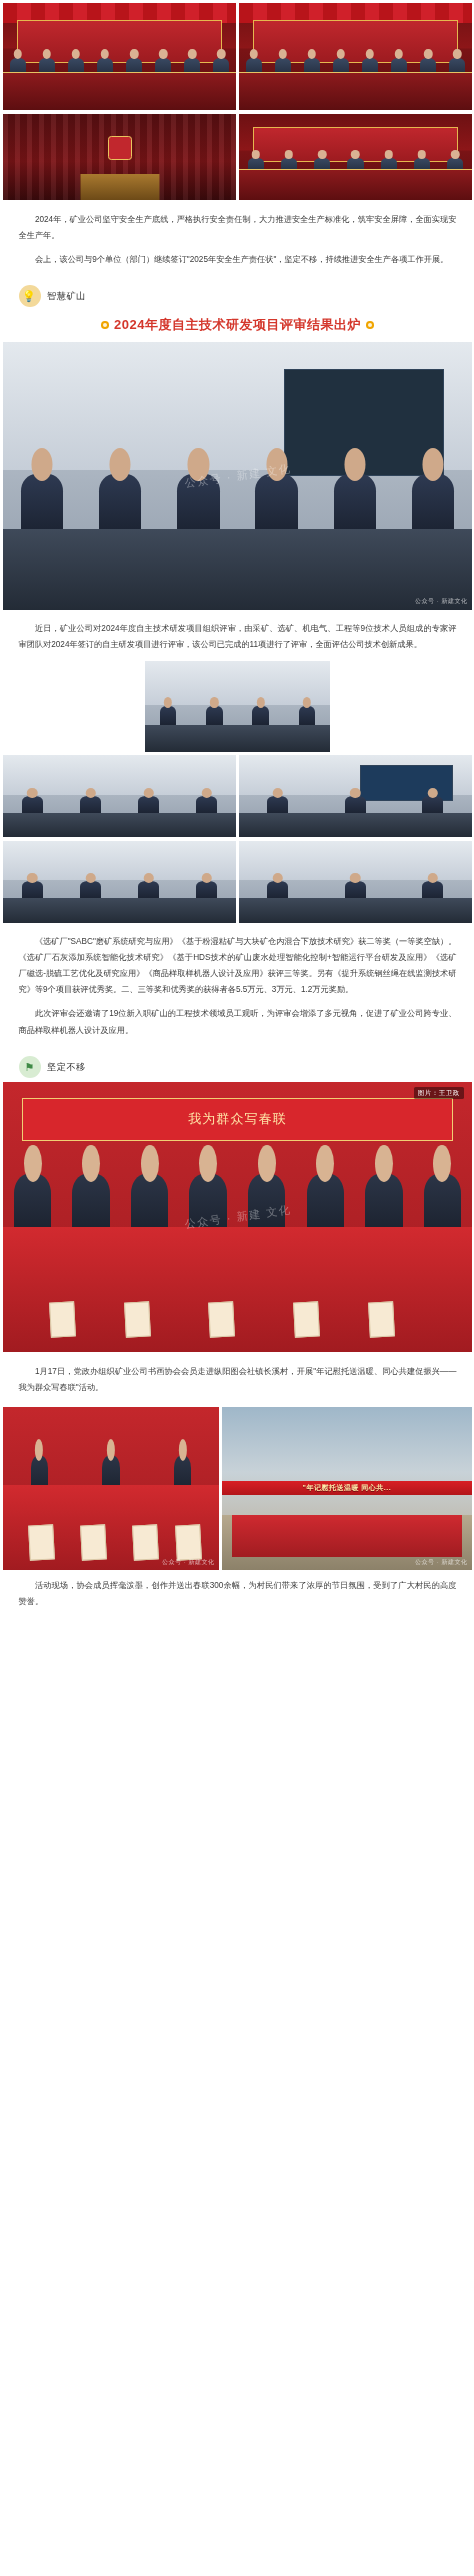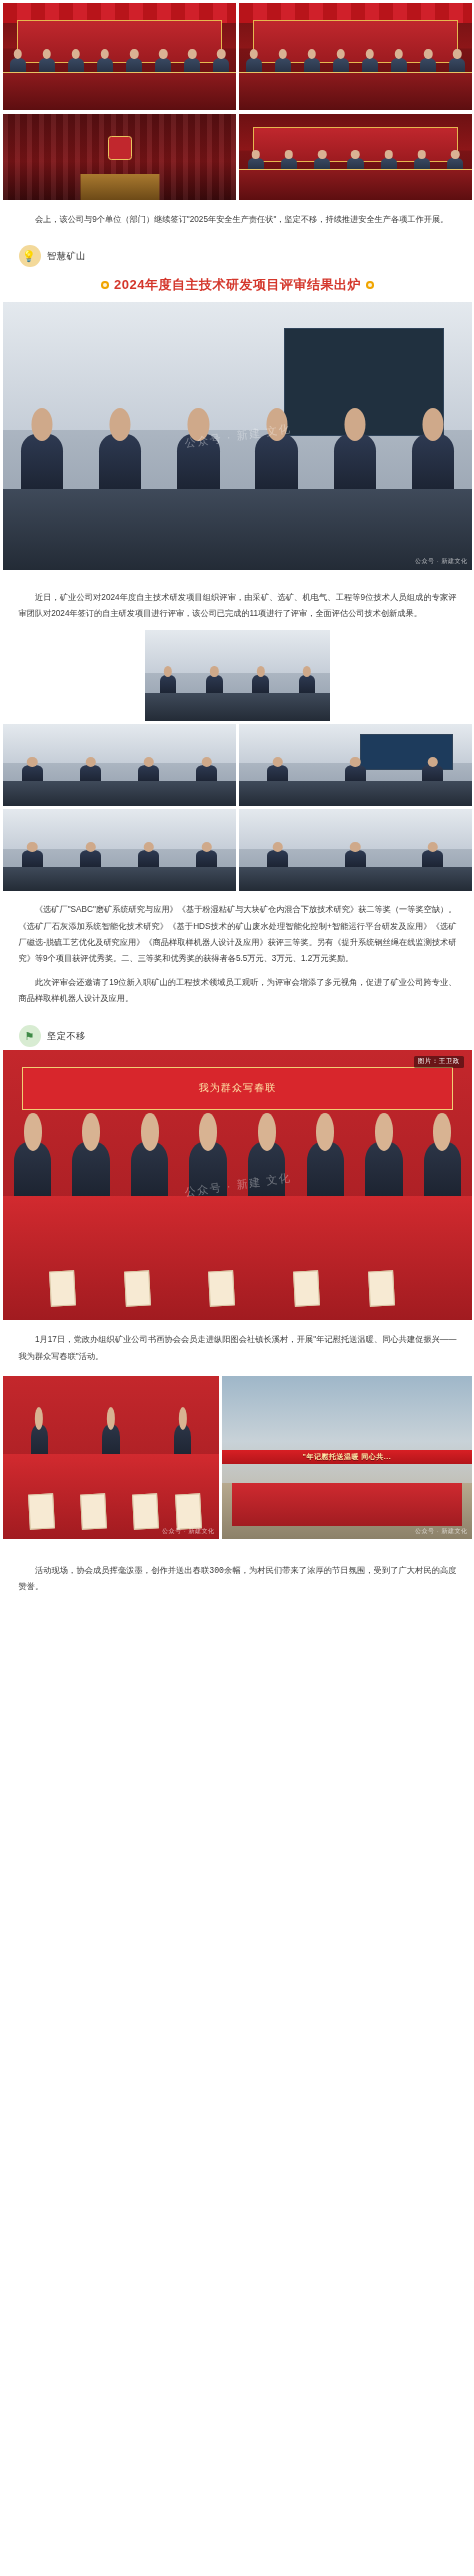--- a/index.html
+++ b/index.html
@@ -333,20 +333,21 @@
           <div class="p"></div>
         <div class="p"></div>
           <div class="p"></div>
           <div class="p"></div>
       </div>
       <div class="table"></div>
     </div>
   </div>
 
   <div class="body-text" style="padding-top:12px;">
+    <p>2024年，矿业公司坚守安全生产底线，严格执行安全责任制，大力推进安全生产标准化，筑牢安全屏障，全面实现安全生产年。</p>
     <p>会上，该公司与9个单位（部门）继续签订"2025年安全生产责任状"，坚定不移，持续推进安全生产各项工作开展。</p>
   </div>
 
   <div class="sec-head">
     <div class="badge">💡</div>
     <div class="sec-title">智慧矿山</div>
   </div>
 
   <div class="sub-head">
     <span class="dot"></span>
@@ -363,21 +364,21 @@
         <div class="s"></div>
       <div class="s"></div>
         <div class="s"></div>
         <div class="s"></div>
     </div>
     <div class="desk"></div>
     <div class="wm-center">公众号 · 新建 文化</div>
     <div class="wm">公众号 · 新建文化</div>
   </div>
 
-  <div class="body-text" style="padding-top:20px;">
+  <div class="body-text" style="padding-top:11px;">
     <p>近日，矿业公司对2024年度自主技术研发项目组织评审，由采矿、选矿、机电气、工程等9位技术人员组成的专家评审团队对2024年签订的自主研发项目进行评审，该公司已完成的11项进行了评审，全面评估公司技术创新成果。</p>
   </div>
 
   <div class="photo scene-office" style="height:91px; width:185px; margin:3.3px auto 0;">
     <div class="wall"></div>
     <div class="seats">
       <div class="s"></div>
         <div class="s"></div>
         <div class="s"></div>
         <div class="s"></div>
@@ -435,21 +436,21 @@
   </div>
 
   <div class="sec-head">
     <div class="badge green">⚑</div>
     <div class="sec-title">坚定不移</div>
   </div>
 
 
   <div class="photo scene-calligraphy" style="height:270px; margin:0 3.3px;">
     <div class="banner">
-      <div style="position:absolute;left:0;right:0;top:50%;transform:translateY(-50%);text-align:center;color:#ffe6a8;font-size:10px;letter-spacing:1.1px;">我为群众写春联</div>
+      <div style="position:absolute;left:0;right:0;top:50%;transform:translateY(-50%);text-align:center;color:#ffe6a8;font-size:13px;letter-spacing:1.1px;">我为群众写春联</div>
     </div>
     <div class="photo-credit">图片：王卫政</div>
     <div class="crowd">
       <div class="c"></div>
         <div class="c"></div>
         <div class="c"></div>
         <div class="c"></div>
       <div class="c"></div>
         <div class="c"></div>
         <div class="c"></div>
@@ -492,18 +493,18 @@
         <div class="c"></div>
           <div class="c"></div>
           <div class="c"></div>
           <div class="c"></div>
           <div class="c"></div>
       </div>
       <div class="wm">公众号 · 新建文化</div>
     </div>
   </div>
 
-  <div class="body-text" style="padding-top:24px; padding-bottom:22px;font-family:Liberation Mono, monospace;">
+  <div class="body-text" style="padding-top:8px; padding-bottom:22px;">
     <p>活动现场，协会成员挥毫泼墨，创作并送出春联300余幅，为村民们带来了浓厚的节日氛围，受到了广大村民的高度赞誉。</p>
   </div>
 
 </div>
 
 
 </body></html>

